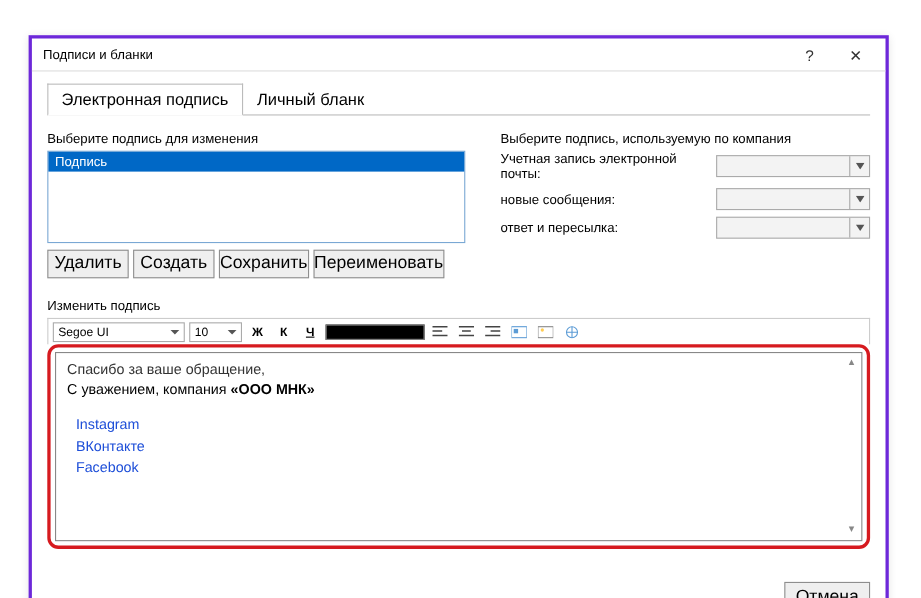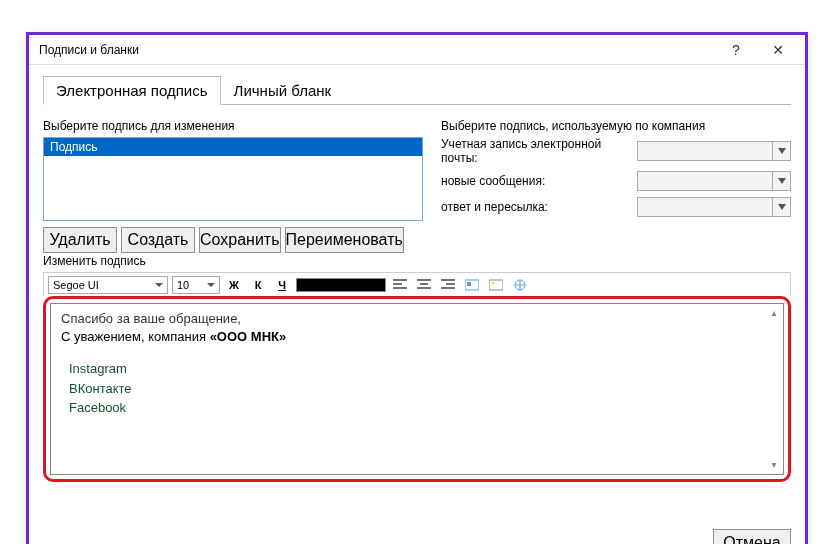--- a/index.html
+++ b/index.html
@@ -43,21 +43,21 @@
   border-bottom: none;
   position: relative; top: 1px;
   font-size: 15px;
   cursor: default;
 }
 .tab.active {
   border-color: #bbb;
   border-bottom: 1px solid #fff;
   background: #fff;
 }
-.two-col { display: flex; gap: 18px; }
+.two-col { display: flex; gap: 32px; }
 .col-left { flex: 0 0 380px; }
 .col-right { flex: 1; }
 .section-label { margin-bottom: 4px; }
 .sig-list {
   border: 1px solid #7aa8d4;
   height: 84px;
   background: #fff;
 }
 .sig-list-item {
   background: #0068c6;
@@ -88,21 +88,21 @@
   background: #f3f3f3;
   display: flex;
 }
 .select .arrow {
   width: 18px;
   border-left: 1px solid #aaa;
   margin-left: auto;
   display: flex; align-items: center; justify-content: center;
 }
 .select .arrow svg { width: 8px; height: 6px; }
-.edit-label { margin-top: 1px; margin-bottom: 4px; }
+.edit-label { margin-top: 18px; margin-bottom: 4px; }
 .toolbar {
   display: flex; align-items: center; gap: 4px;
   border: 1px solid #ccc;
   border-bottom: none;
   padding: 4px 4px;
   background: #fff;
   height: 24px;
   overflow: hidden;
 }
 .font-sel, .size-sel {
@@ -152,21 +152,21 @@
   position: absolute; right: 2px;
   width: 14px; height: 14px;
   font-size: 10px; color: #888;
   display: flex; align-items: center; justify-content: center;
 }
 .editor .scroll-arrow.up { top: 2px; }
 .editor .scroll-arrow.down { bottom: 2px; }
 .editor .line1 { color: #333; }
 .editor .bold { font-weight: bold; }
 .editor .consultant { font-weight: bold; margin-top: 12px; }
-.editor .links { margin-top: 14px; padding-left: 8px; color: #14532d; }
+.editor .links { margin-top: 14px; padding-left: 8px; color: #1d4ed8; }
 .editor .links div { margin-bottom: 1px; }
 .footer {
   position: absolute;
   bottom: 8px; right: 14px;
   display: flex; gap: 6px;
 }
 .footer .btn { min-width: 78px; padding: 4px 0; }
 </style>
 </head>
 <body>

